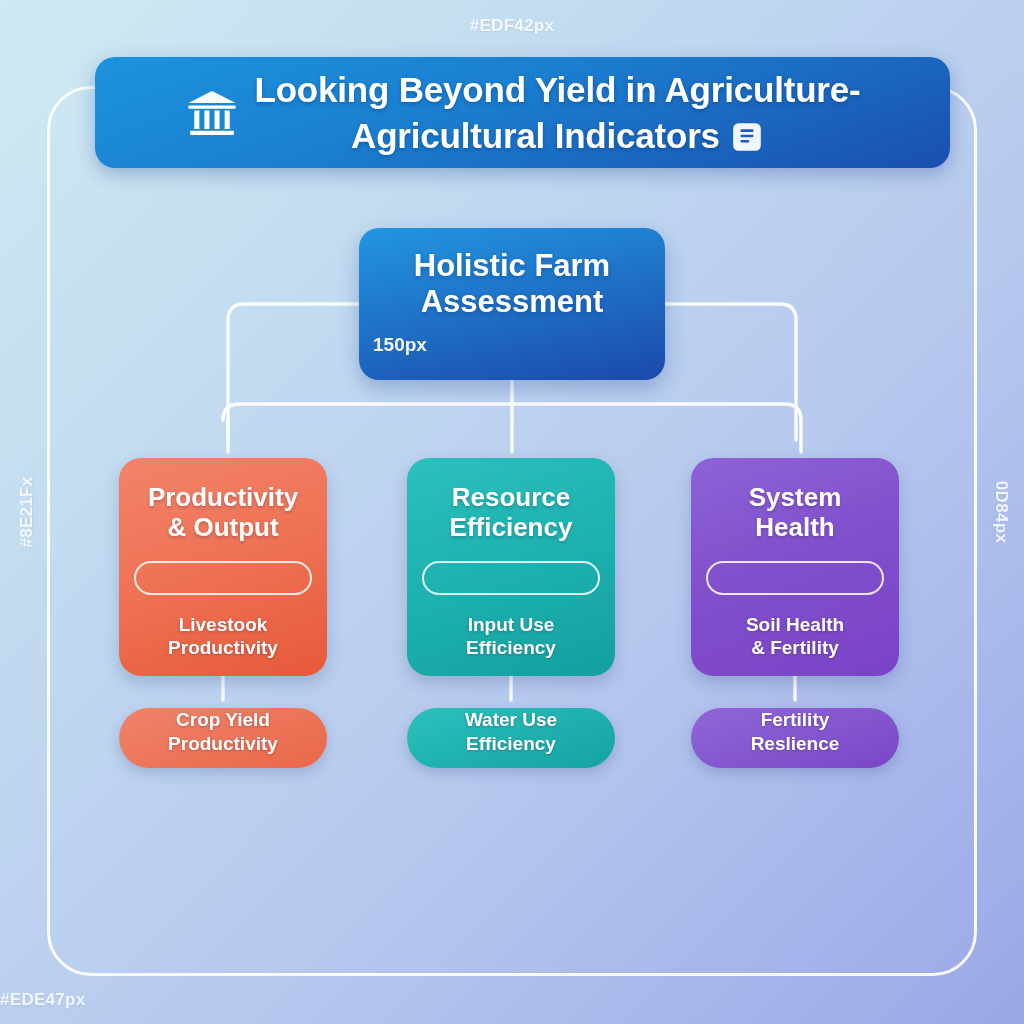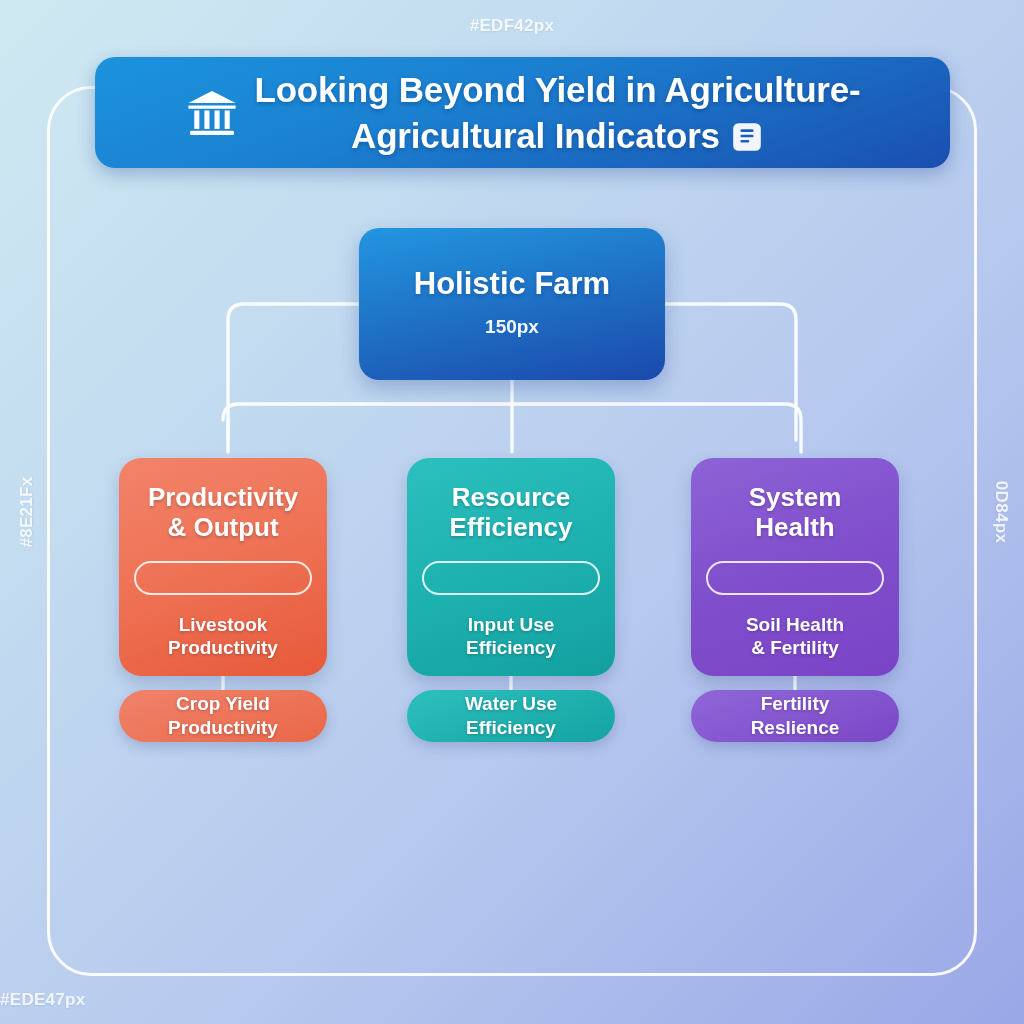--- a/index.html
+++ b/index.html
@@ -48,21 +48,21 @@
 
   
   .connectors{position:absolute;left:0;top:0;width:1024px;height:1024px;pointer-events:none;}
 
   
   .root-node{
     position:absolute;left:359px;top:228px;width:306px;height:152px;
     border-radius:20px;
     background:linear-gradient(168deg,#2296e0 0%,#1f74c8 45%,#1b49ab 100%);
     box-shadow:0 8px 20px rgba(20,60,140,.28);
-    display:flex;flex-direction:column;align-items:center;justify-content:center;
+    display:flex;flex-direction:column;justify-content:center;
     box-sizing:border-box;padding:6px 14px 10px;
   }
   .root-title{
     color:#fff;font-size:31px;font-weight:700;line-height:1.16;text-align:center;
     text-shadow:0 2px 4px rgba(10,40,100,.3);
   }
   .root-sub{
     color:#ffffff;opacity:.95;font-size:19px;font-weight:600;margin-top:14px;
   }
 
@@ -87,23 +87,23 @@
     border:2px solid rgba(255,255,255,.85);border-radius:18px;
     box-sizing:border-box;
   }
   .branch-item{
     margin-top:18px;color:#fff;font-size:19px;font-weight:700;
     line-height:1.25;text-align:center;
     text-shadow:0 1px 3px rgba(40,30,60,.3);
   }
 
   .sub-card{
-    width:208px;height:52px;margin-top:14px;border-radius:30px;
+    width:208px;height:60px;margin-top:32px;border-radius:30px;
     box-shadow:0 5px 13px rgba(40,60,120,.22);
-    display:flex;align-items:center;justify-content:center;
+    display:flex;justify-content:center;
     box-sizing:border-box;padding:0 14px;
   }
   .sub-label{
     color:#fff;font-size:19px;font-weight:700;line-height:1.25;text-align:center;
     text-shadow:0 1px 3px rgba(40,30,60,.3);
   }
 
   .c-orange{background:linear-gradient(160deg,#f2836a 0%,#ef7356 45%,#e7593a 100%);}
   .c-orange-sub{background:linear-gradient(160deg,#f0836b 0%,#ea6748 100%);}
   .c-teal{background:linear-gradient(160deg,#2bc0bd 0%,#1eb3b1 45%,#13a09f 100%);}
@@ -159,20 +159,21 @@
           <rect x="3" y="3" width="26" height="26" rx="5" fill="#f2f5fb"></rect>
           <path d="M11 10h10M11 15h10M11 20h6" stroke="#1a5fbd" stroke-width="2.4" stroke-linecap="round" fill="none"></path>
         </svg>
     </div>
   </div>
 </div>
 
 <div class="root-node">
   <div class="root-title">
     <span>Holistic Farm</span><br>
+    <span>Assessment</span>
   </div>
   <div class="root-sub">150px</div>
 </div>
 
 <div class="branch b1">
   <div class="branch-card c-orange">
     <div class="branch-title">
       <span>Productivity</span><br>
       <span>&amp; Output</span>
     </div>

